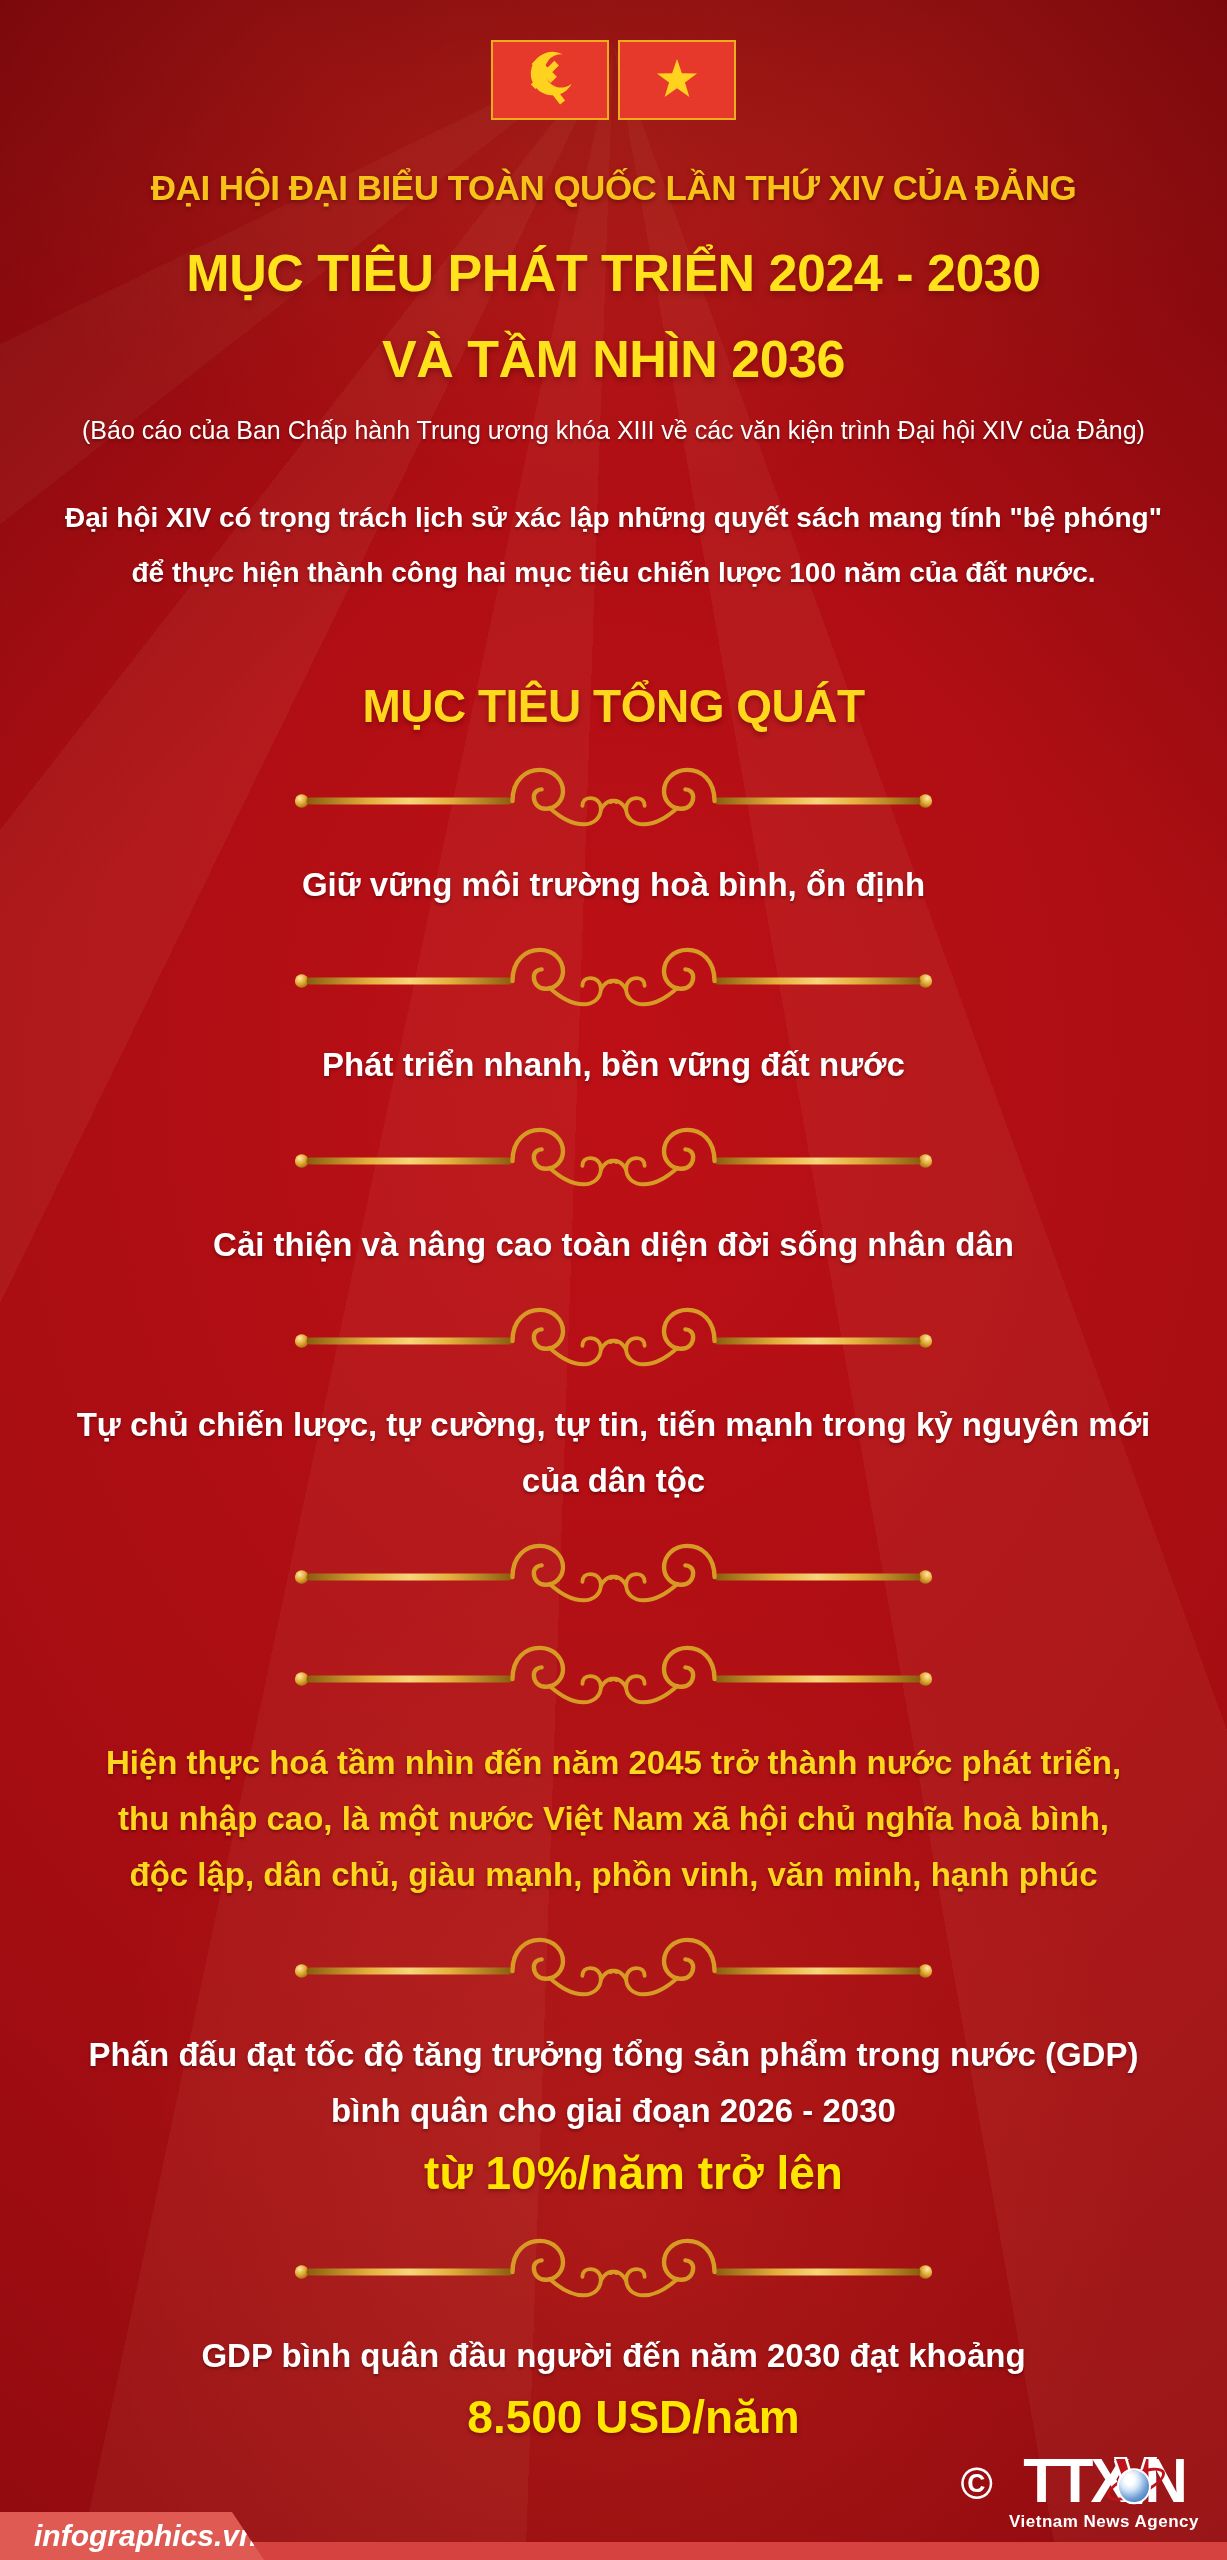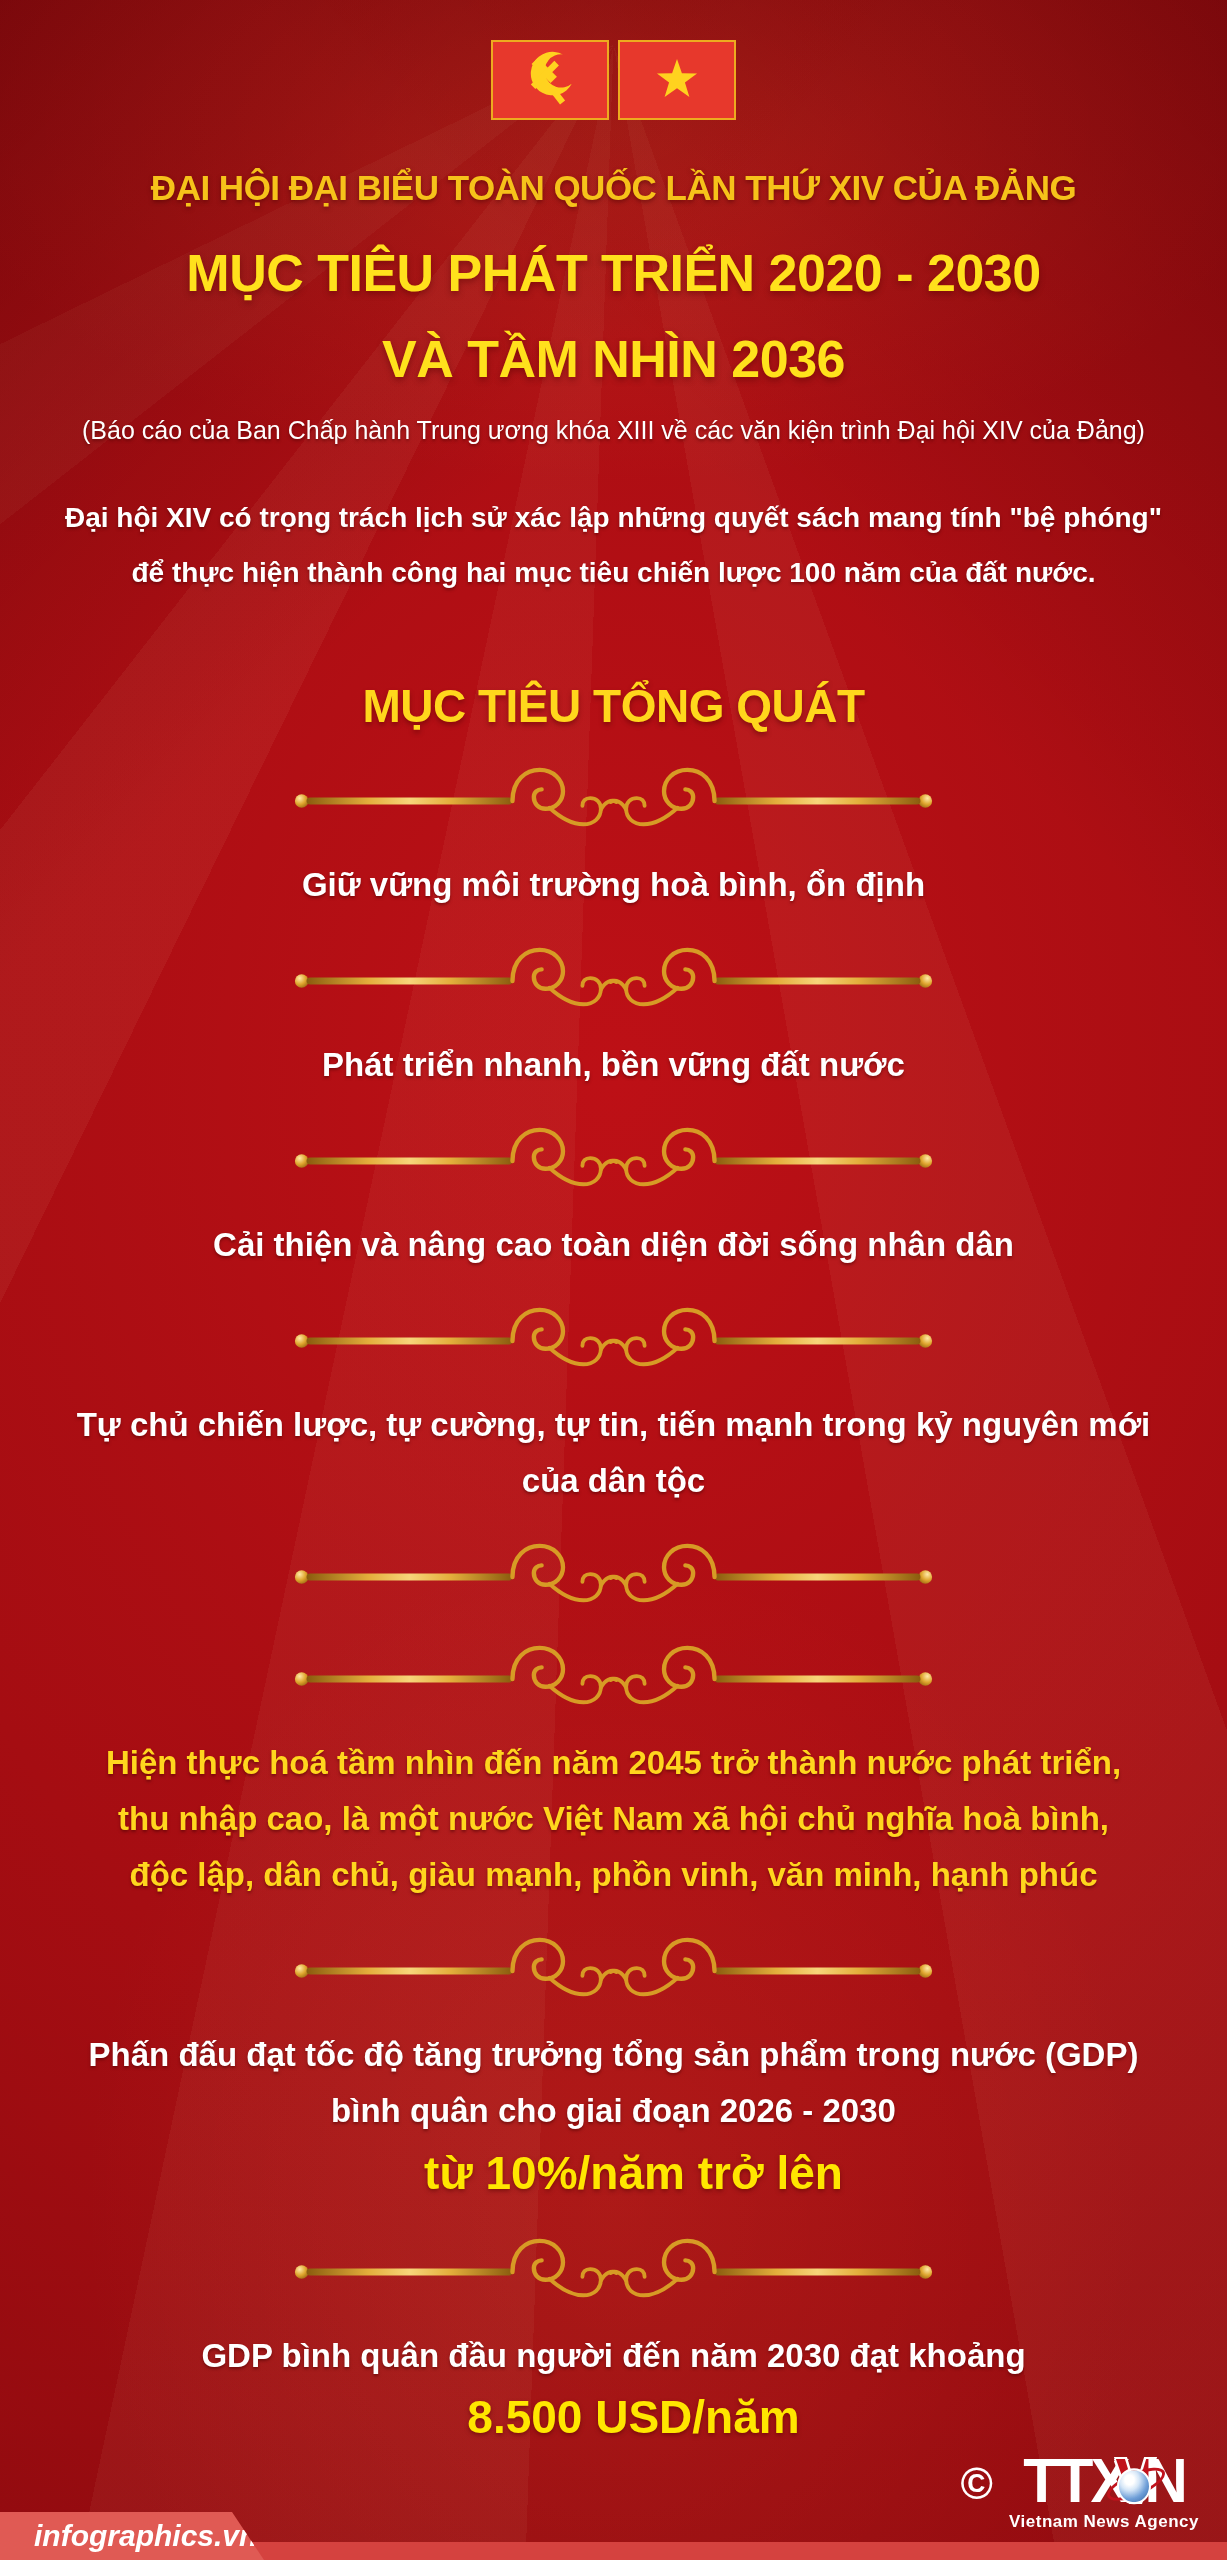--- a/index.html
+++ b/index.html
@@ -124,21 +124,21 @@
       </div>
       <div class="flag">
         <svg width="62" height="62" viewBox="0 0 100 100" aria-hidden="true">
           <polygon fill="#ffd21f" points="50,16 57.9,39.1 82.3,39.5 62.8,54.2 70,77.5 50,63.5 30,77.5 37.2,54.2 17.7,39.5 42.1,39.1"></polygon>
         </svg>
       </div>
     </div>
 
     <div class="kicker">ĐẠI HỘI ĐẠI BIỂU TOÀN QUỐC LẦN THỨ XIV CỦA ĐẢNG</div>
 
-    <h1 class="title"><span>MỤC TIÊU PHÁT TRIỂN 2020 - 2030</span><br><span>VÀ TẦM NHÌN 2036</span></h1>
+    <h1 class="title"><span>MỤC TIÊU PHÁT TRIỂN 2024 - 2030</span><br><span>VÀ TẦM NHÌN 2036</span></h1>
 
     <div class="subtitle">(Báo cáo của Ban Chấp hành Trung ương khóa XIII về các văn kiện trình Đại hội XIV của Đảng)</div>
 
     <p class="intro">Đại hội XIV có trọng trách lịch sử xác lập những quyết sách mang tính "bệ phóng"<br>để thực hiện thành công hai mục tiêu chiến lược 100 năm của đất nước.</p>
 
     <h2 class="section-heading">MỤC TIÊU TỔNG QUÁT</h2>
 
     <main id="goals">
         <div class="ornament"><svg class="orn-svg" viewBox="0 0 660 70" aria-hidden="true">
             <use href="#ornament"></use>

